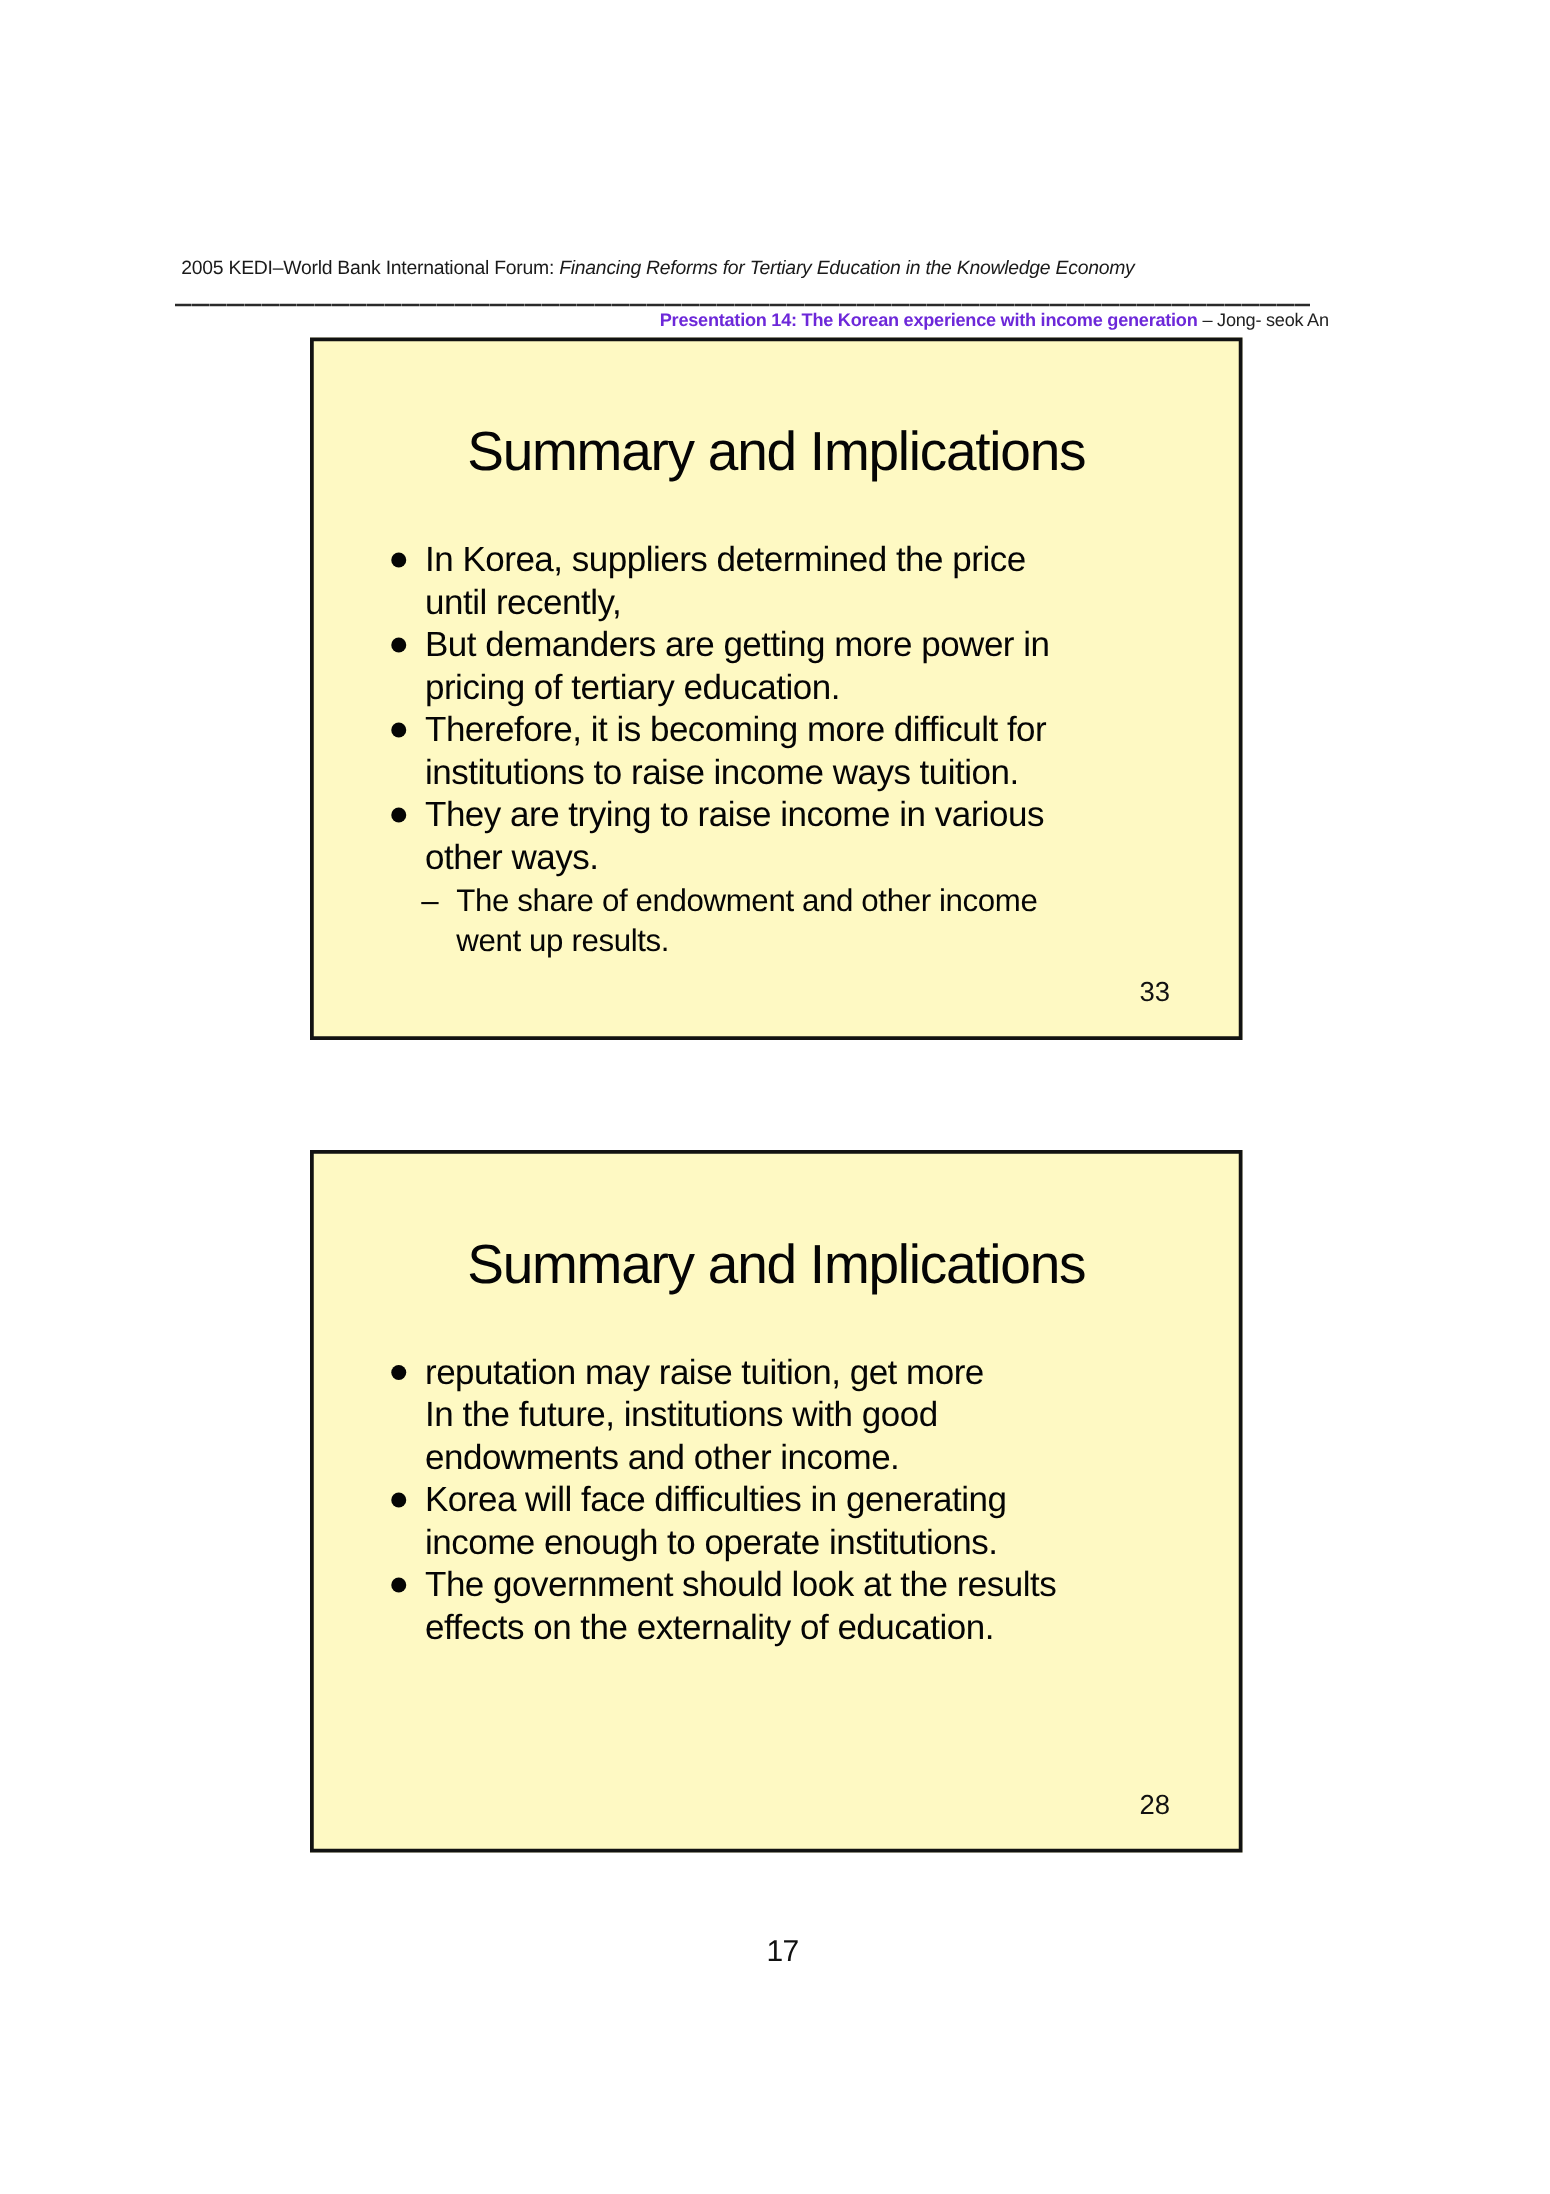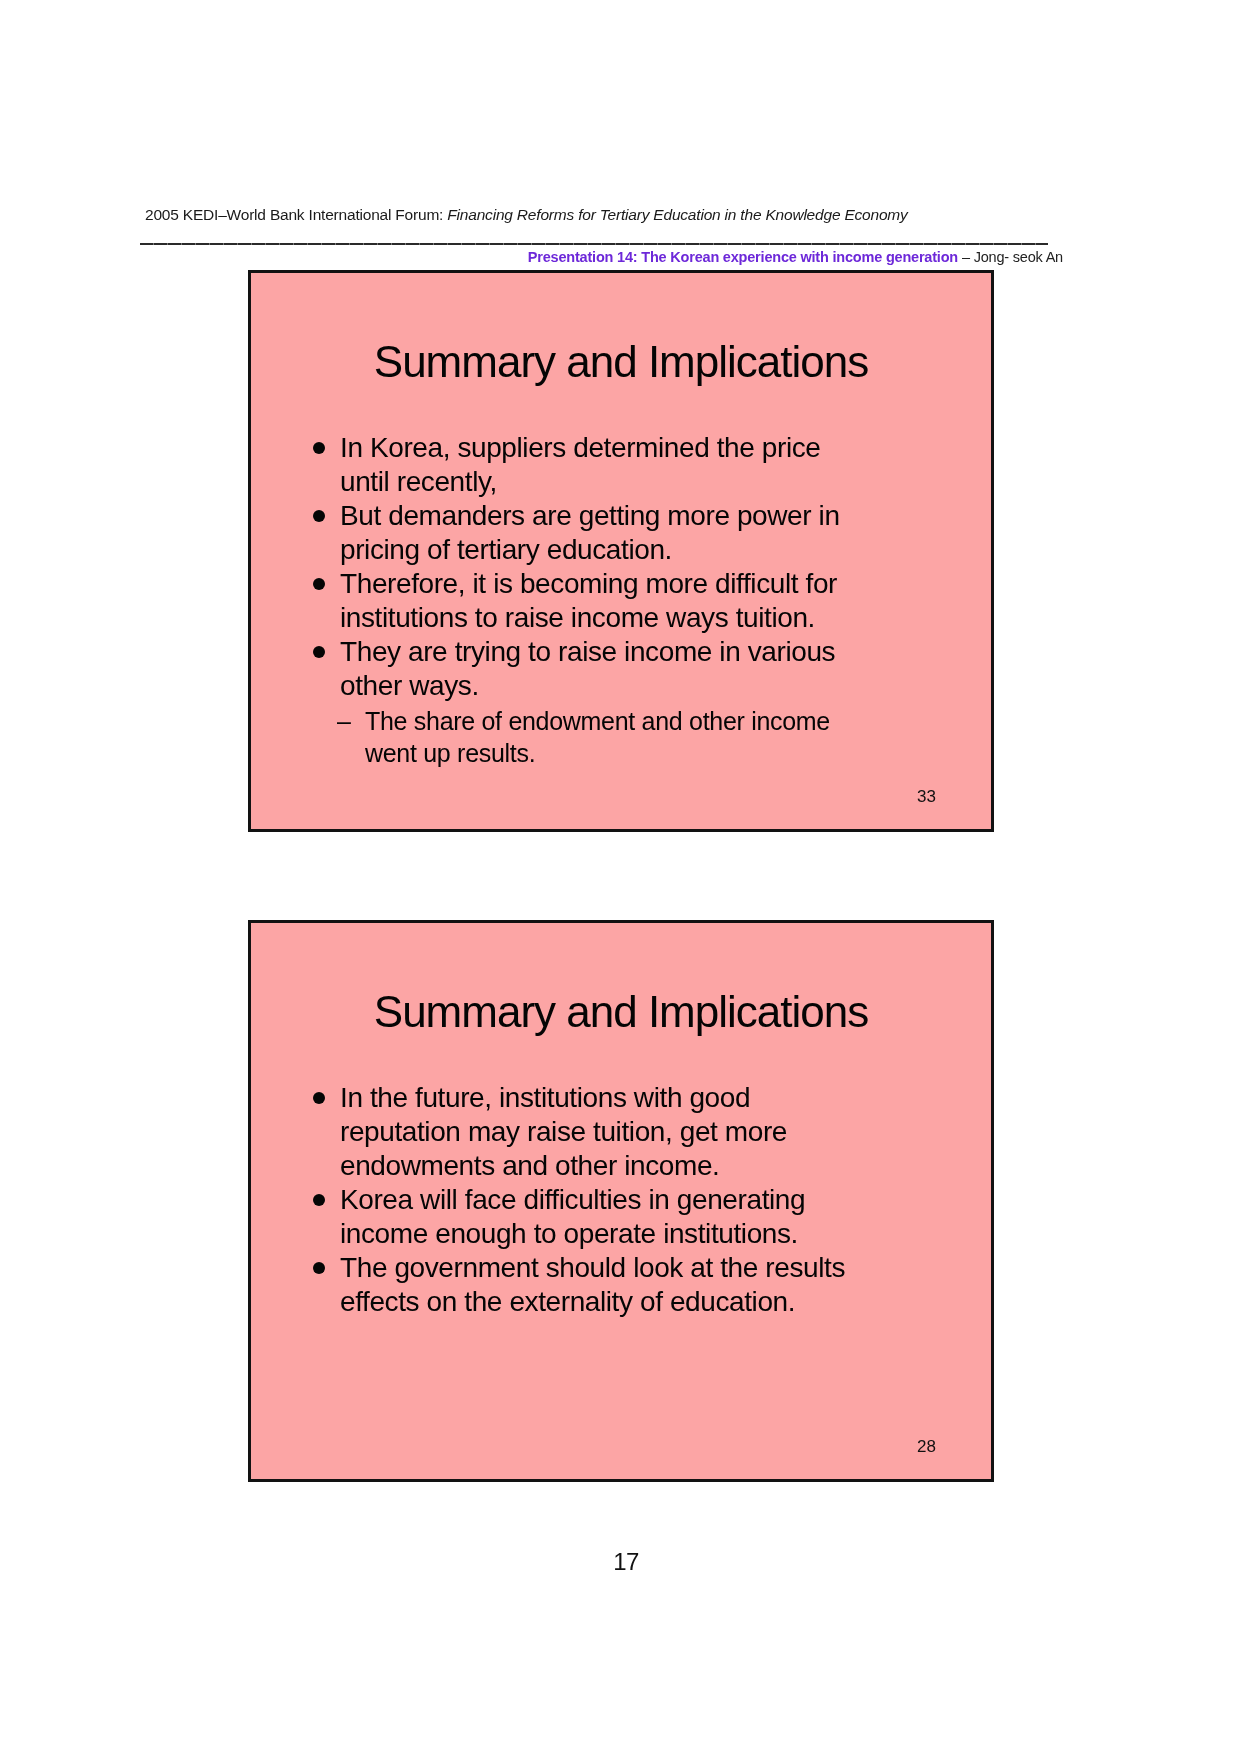--- a/index.html
+++ b/index.html
@@ -23,21 +23,21 @@
   .header-line2 {
     position: absolute; left: 300px; top: 249px; width: 763px;
     text-align: right; font-size: 14.5px; letter-spacing: -0.2px; white-space: nowrap; color: #1a1a1a;
   }
   .header-line2 .bold { font-weight: bold; color: #6d28d9; }
   .header-line2 .author { margin-left: 4px; color: #222; }
 
   
   .slide {
     position: absolute; left: 248px; width: 740px; height: 556px;
-    border: 3px solid #121212; background: #fca5a5;
+    border: 3px solid #121212; background: #fef9c3;
   }
   .slide.first  { top: 270px; }
   .slide.second { top: 920px; }
 
   .slide-title {
     margin-top: 64px; text-align: center;
     font-size: 44px; line-height: 50px; letter-spacing: -1px; color: #050505;
   }
 
   .bullets { margin-top: 44px; padding-left: 89px; }
@@ -52,21 +52,21 @@
   .bullet.sub {
     padding-left: 25px; margin-top: 2px;
     font-size: 25px; line-height: 32px; letter-spacing: -0.3px;
   }
   .bullet.sub .dash {
     position: absolute; left: -3px; top: 0; font-size: 25px; color: #050505;
   }
 
   .slide-number {
     position: absolute; right: 55px; bottom: 22px;
-    font-size: 17px; letter-spacing: 0; color: #111;
+    font-size: 22px; letter-spacing: 0; color: #111;
   }
 
   .footer-page {
     position: absolute; left: 0; top: 1548px; width: 1252px;
     text-align: center; font-size: 24px; letter-spacing: -0.5px; color: #111;
   }
 </style>
 </head>
 <body>
 
@@ -108,22 +108,22 @@
       </div>
     </div>
     <div class="slide-number">33</div>
   </div>
 
   <div class="slide second">
     <div class="slide-title">Summary and Implications</div>
     <div class="bullets">
       <div class="bullet">
         <span class="dot"></span>
+        <div>reputation may raise tuition, get more</div>
         <div>In the future, institutions with good</div>
-        <div>reputation may raise tuition, get more</div>
         <div>endowments and other income.</div>
       </div>
       <div class="bullet">
         <span class="dot"></span>
         <div>Korea will face difficulties in generating</div>
         <div>income enough to operate institutions.</div>
       </div>
       <div class="bullet">
         <span class="dot"></span>
         <div>The government should look at the results</div>

